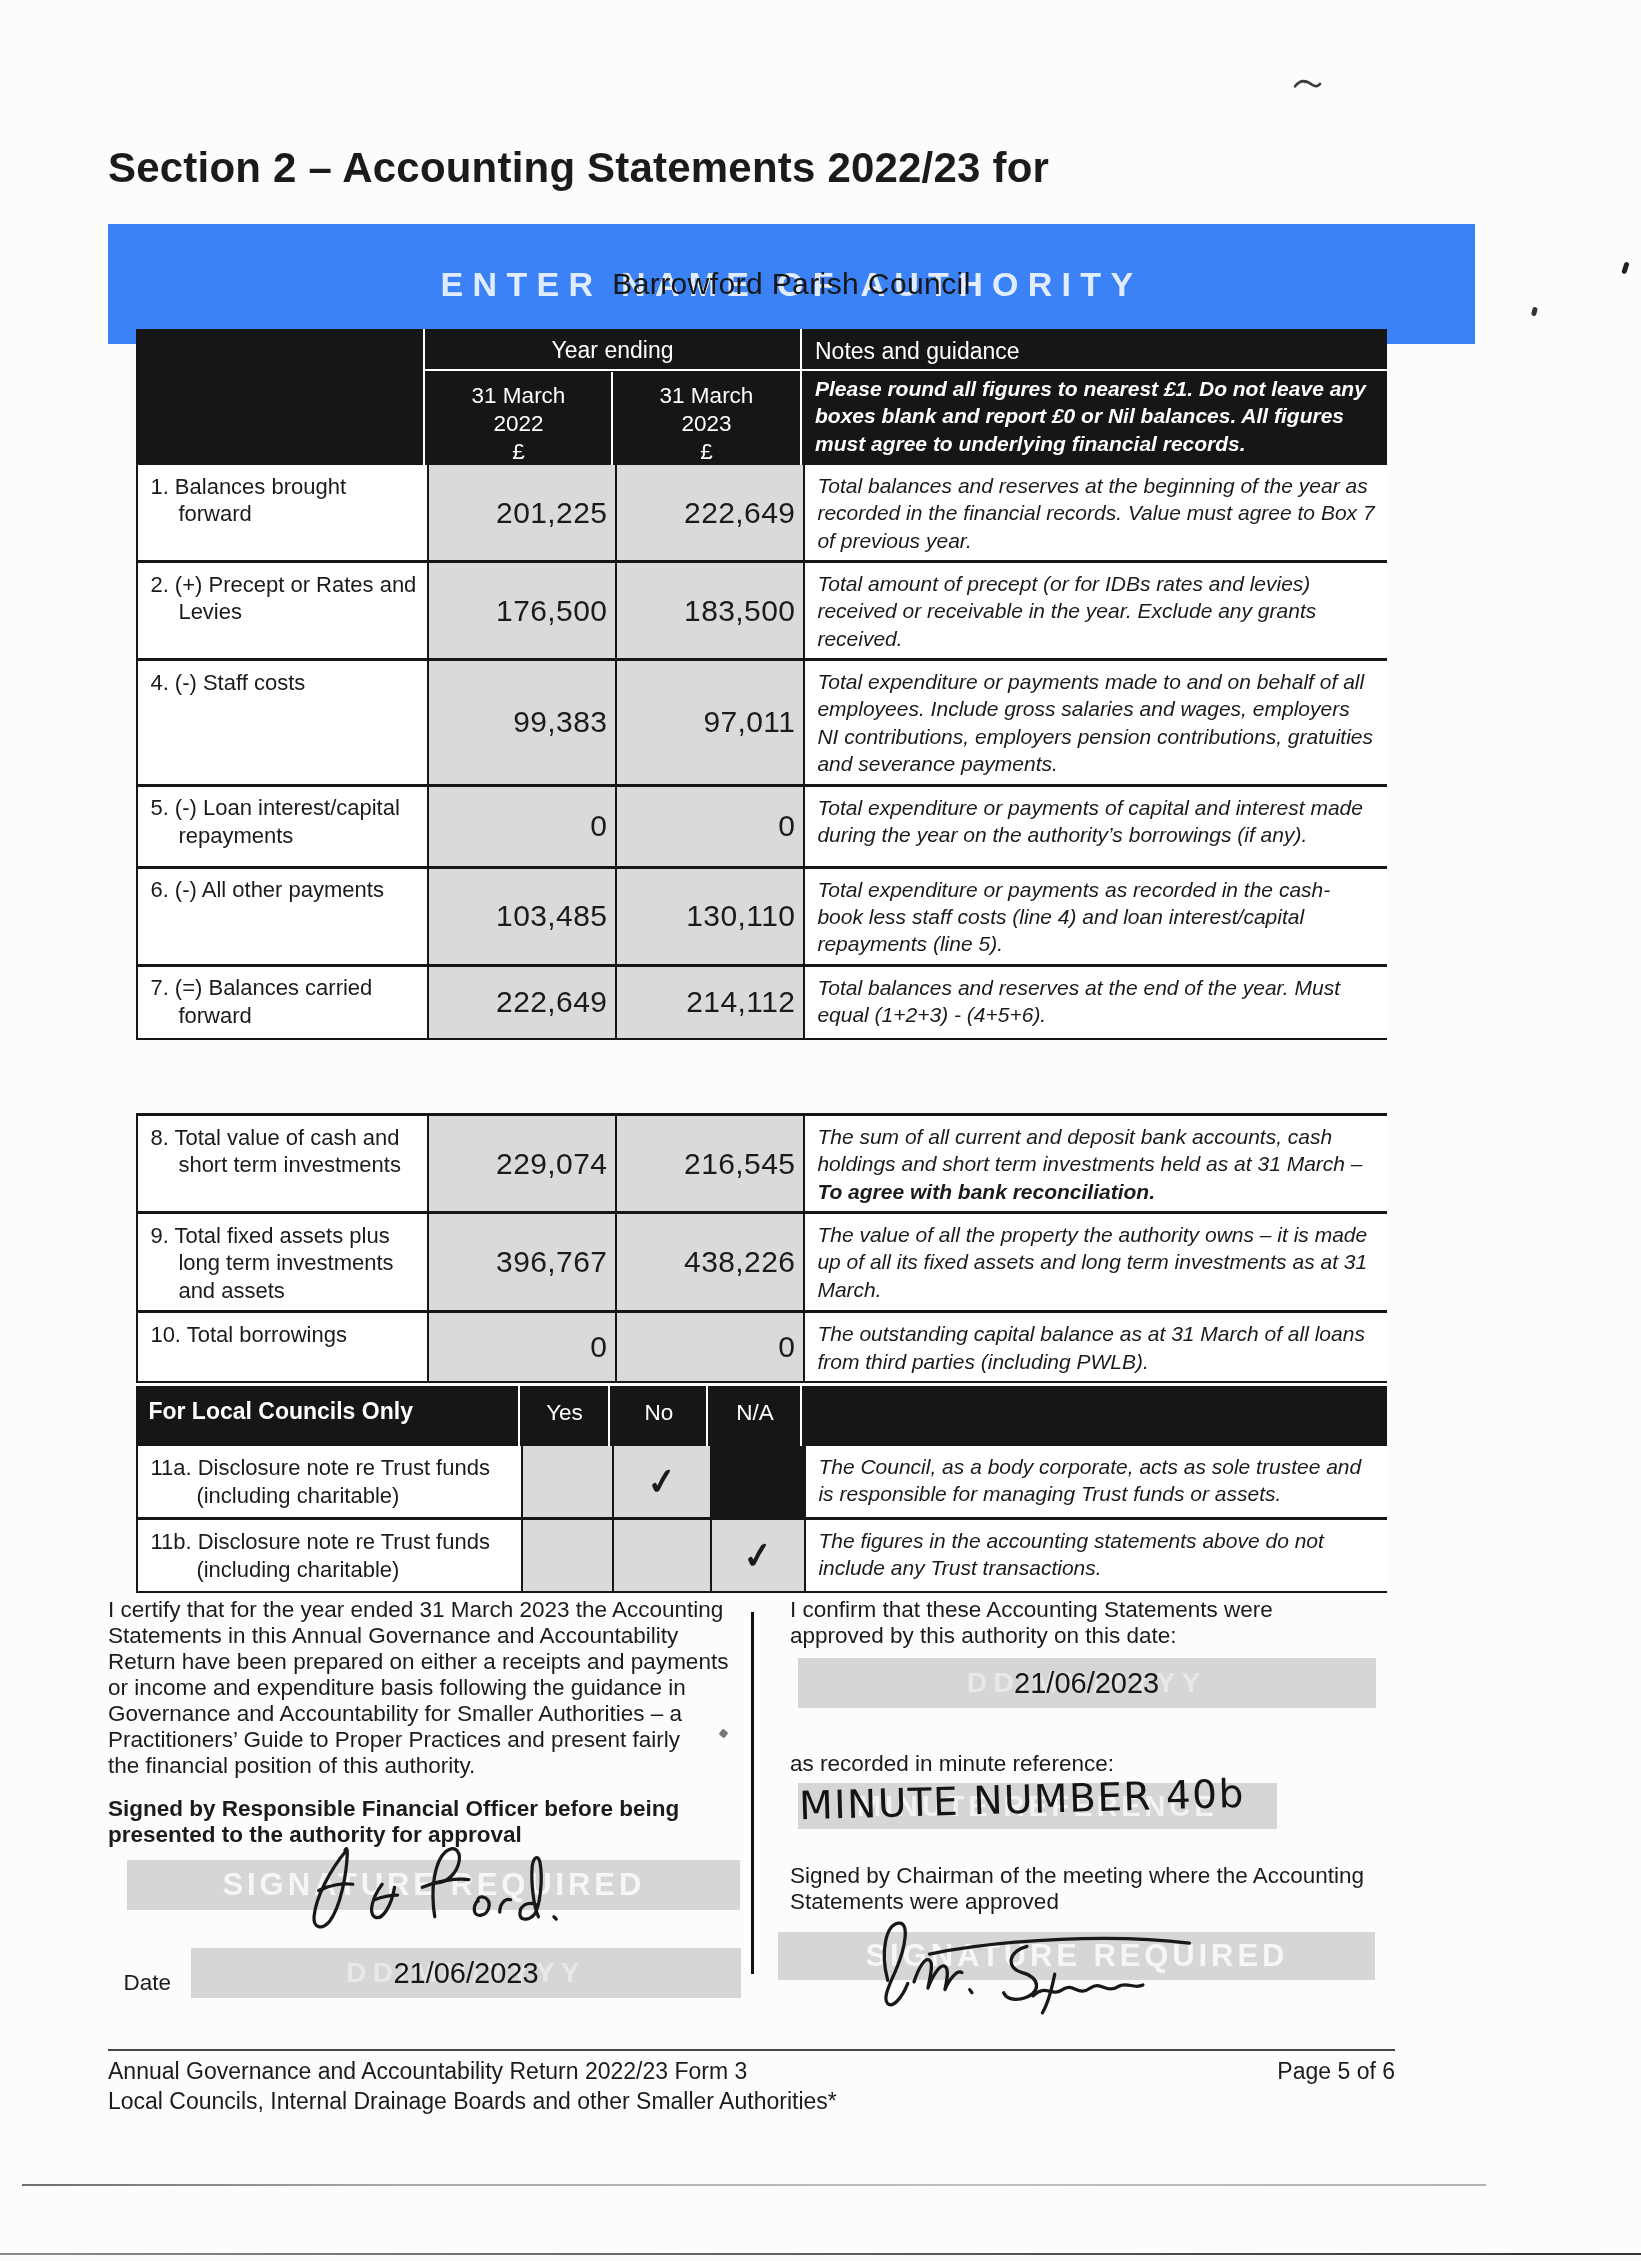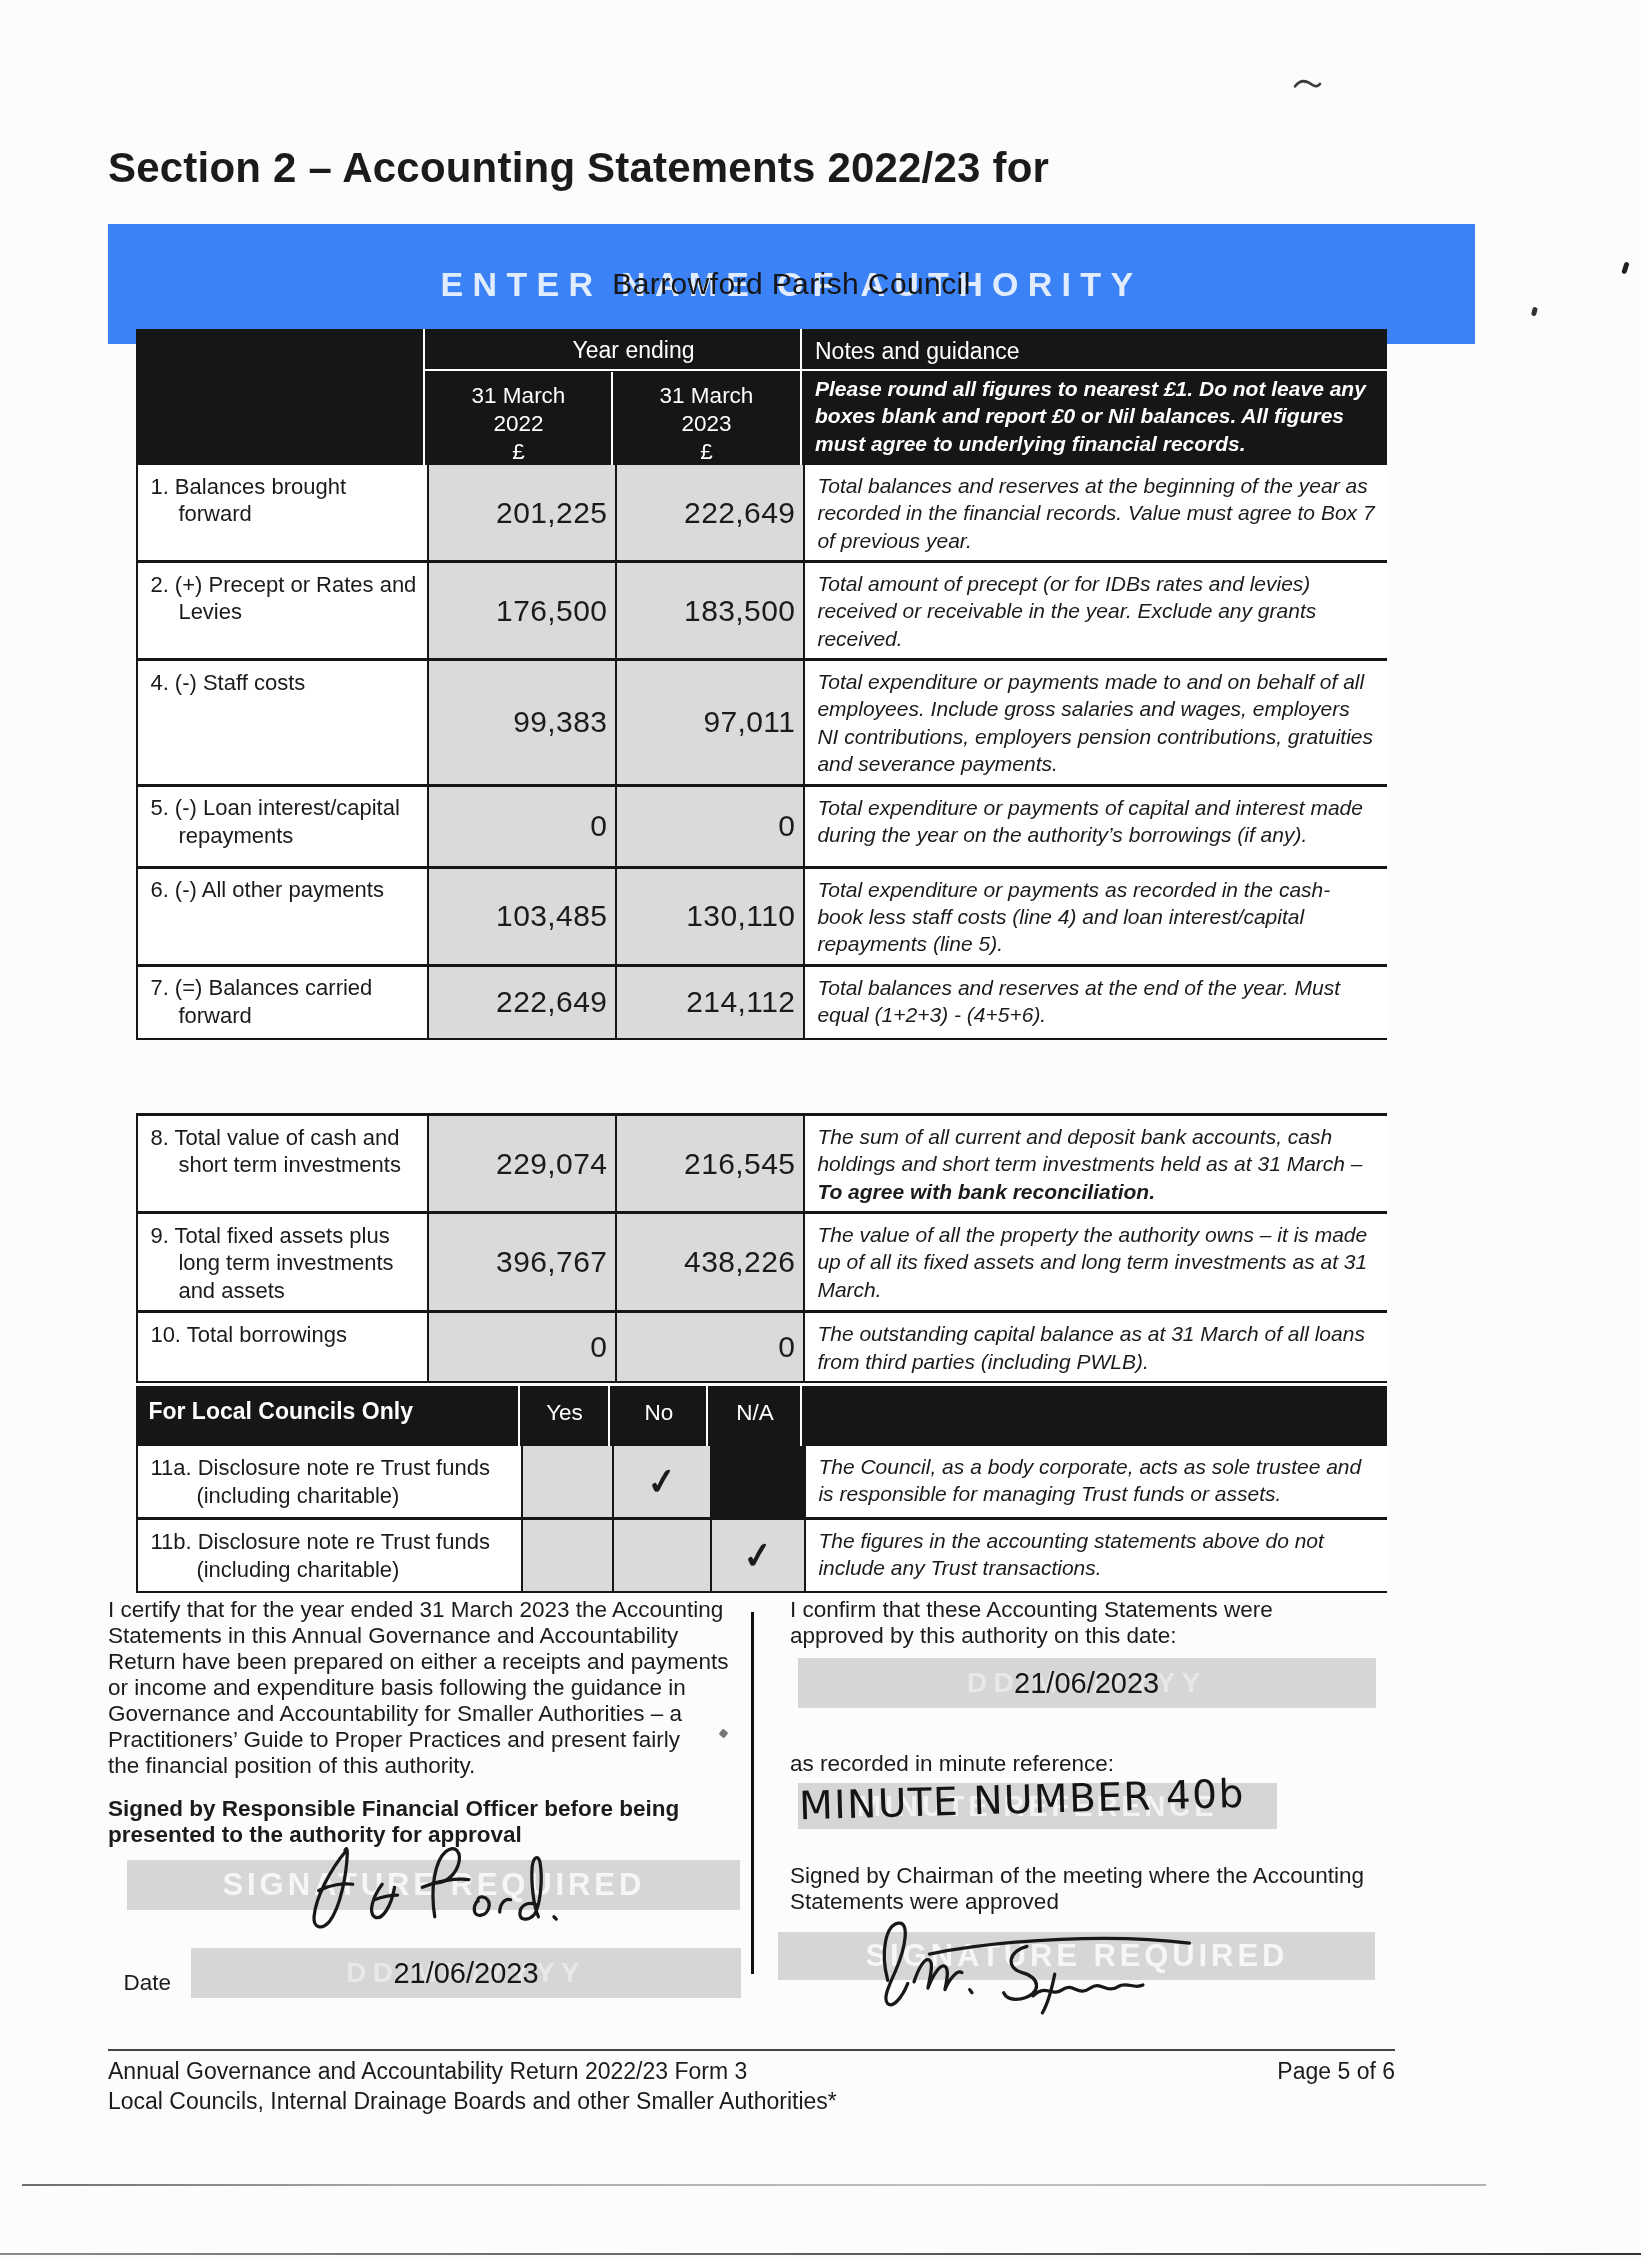--- a/index.html
+++ b/index.html
@@ -19,21 +19,21 @@
   .banner .name{
     position:absolute;inset:0;display:flex;align-items:center;justify-content:center;
     font-size:30px;color:#161616;letter-spacing:0.4px;
   }
   
   .acct-table{position:absolute;left:136px;width:1251px;}
   .t-head{position:relative;height:136px;background:#161616;color:#fff;}
   .t-head .vline{position:absolute;top:0;width:2.3px;height:136px;background:#fff;}
   .t-head .vline.mid{top:43px;height:93px;}
   .t-head .hline{position:absolute;left:289px;top:40px;width:962px;height:2.3px;background:#fff;}
-  .t-head .year{position:absolute;left:289px;top:7.7px;width:375px;text-align:center;font-size:23px;margin-left:21px;}
+  .t-head .year{position:absolute;left:289px;top:7.7px;width:375px;text-align:center;font-size:23px;}
   .t-head .colhdr{position:absolute;top:53px;width:187px;text-align:center;font-size:22.5px;line-height:1.25;}
   .t-head .noteshdr{position:absolute;left:679px;top:8.5px;font-size:23px;}
   .t-head .guidance{position:absolute;left:679px;top:46px;width:551px;font-style:italic;font-weight:700;font-size:21px;line-height:1.3;}
   .t-body{border:2.3px solid #161616;border-top:none;}
   .t-row{display:grid;grid-template-columns:289px 188px 188px 585px;border-top:3.1px solid #161616;}
   .t-row:first-child{border-top:none;}
   .c-label{background:#fff;padding:7.7px 9.3px 6.2px 12.4px;font-size:22px;line-height:1.25;}
   .c-label .hang{display:block;padding-left:28px;text-indent:-28px;}
   .c-val{background:#dadada;border-left:2.3px solid #161616;display:flex;align-items:center;justify-content:flex-end;
          padding-right:7.7px;font-size:30px;letter-spacing:0.4px;}

